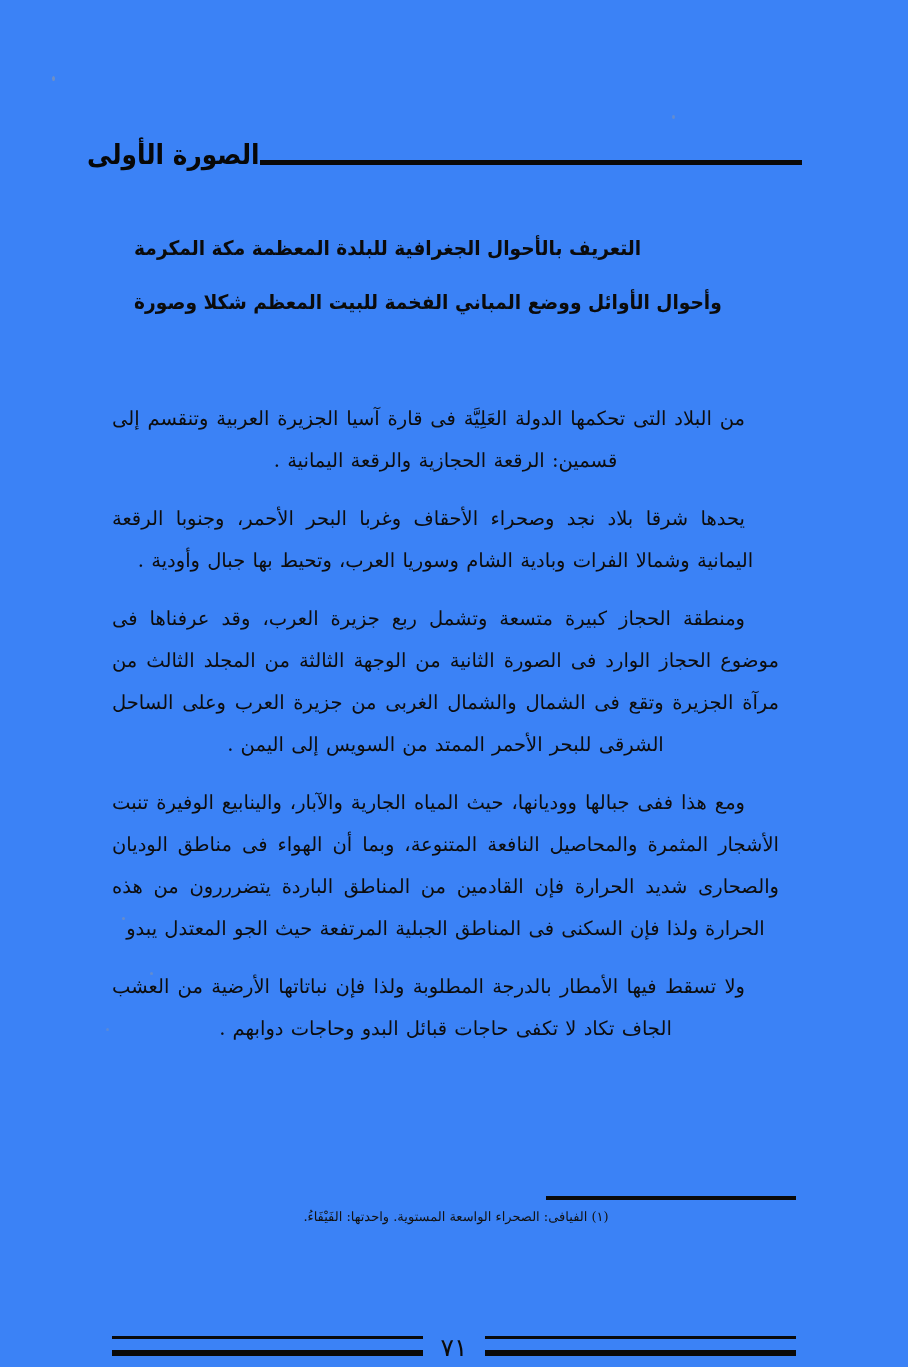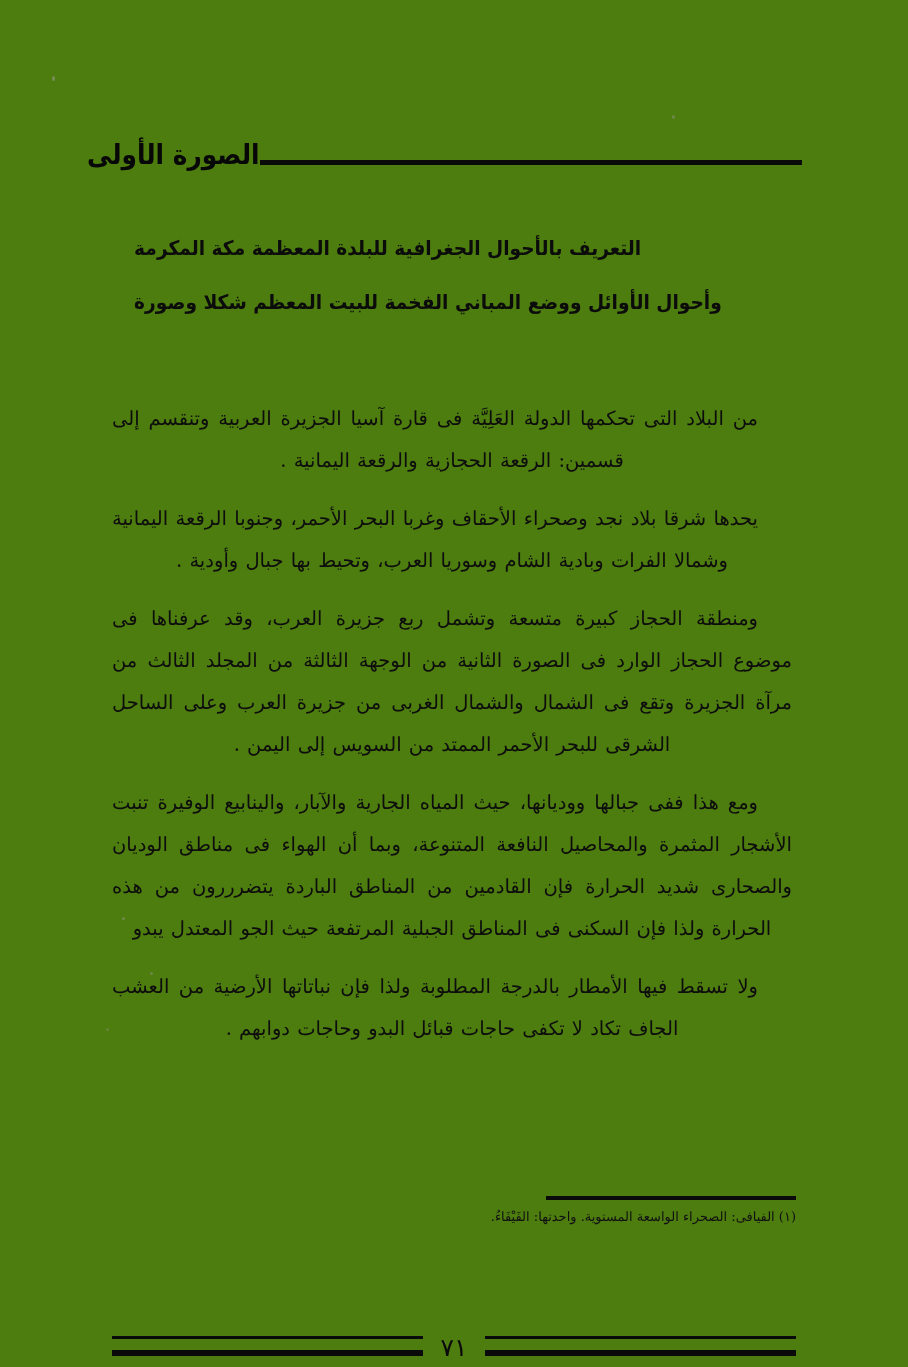--- a/index.html
+++ b/index.html
@@ -7,21 +7,21 @@
     margin: 0;
     padding: 0;
     background: #ffffff;
   }
 
   .page {
     position: relative;
     width: 908px;
     height: 1367px;
     margin: 0 auto;
-    background: #4d7c0f;
+    background: #3b82f6;
     overflow: hidden;
     font-family: "DejaVu Sans", "Liberation Sans", sans-serif;
     color: #101010;
     direction: rtl;
   }
 
   
   .speck {
     position: absolute;
     background: #9a9a9a;
@@ -89,21 +89,21 @@
 
   
   .body {
     position: absolute;
     top: 398px;
     right: 112px;
     left: 112px;
     width: 684px;
   }
   p.para {
-    margin: 0 4px 16px 0;
+    margin: 0 17px 16px 0;
     font-family: "DejaVu Serif", "Liberation Serif", serif;
     font-size: 19.5px;
     line-height: 42px;
     text-align: justify;
     text-align-last: center;
     text-indent: 34px;
     color: #0d0d0d;
     word-spacing: 1px;
   }
   p.para:last-child { margin-bottom: 0; }
@@ -126,21 +126,21 @@
     height: 4px;
     background: #0a0a0a;
     margin: 0 0 7px auto;   
     margin-right: 0;
     margin-left: auto;
   }
   .footnote-text {
     font-family: "DejaVu Serif", "Liberation Serif", serif;
     font-size: 13px;
     line-height: 1.5;
-    text-align: right;
+    text-align: center;
     direction: rtl;
     color: #111;
     padding-left: 4px;
     letter-spacing: -0.2px;
   }
 
   
   .folio {
     position: absolute;
     top: 1336px;

